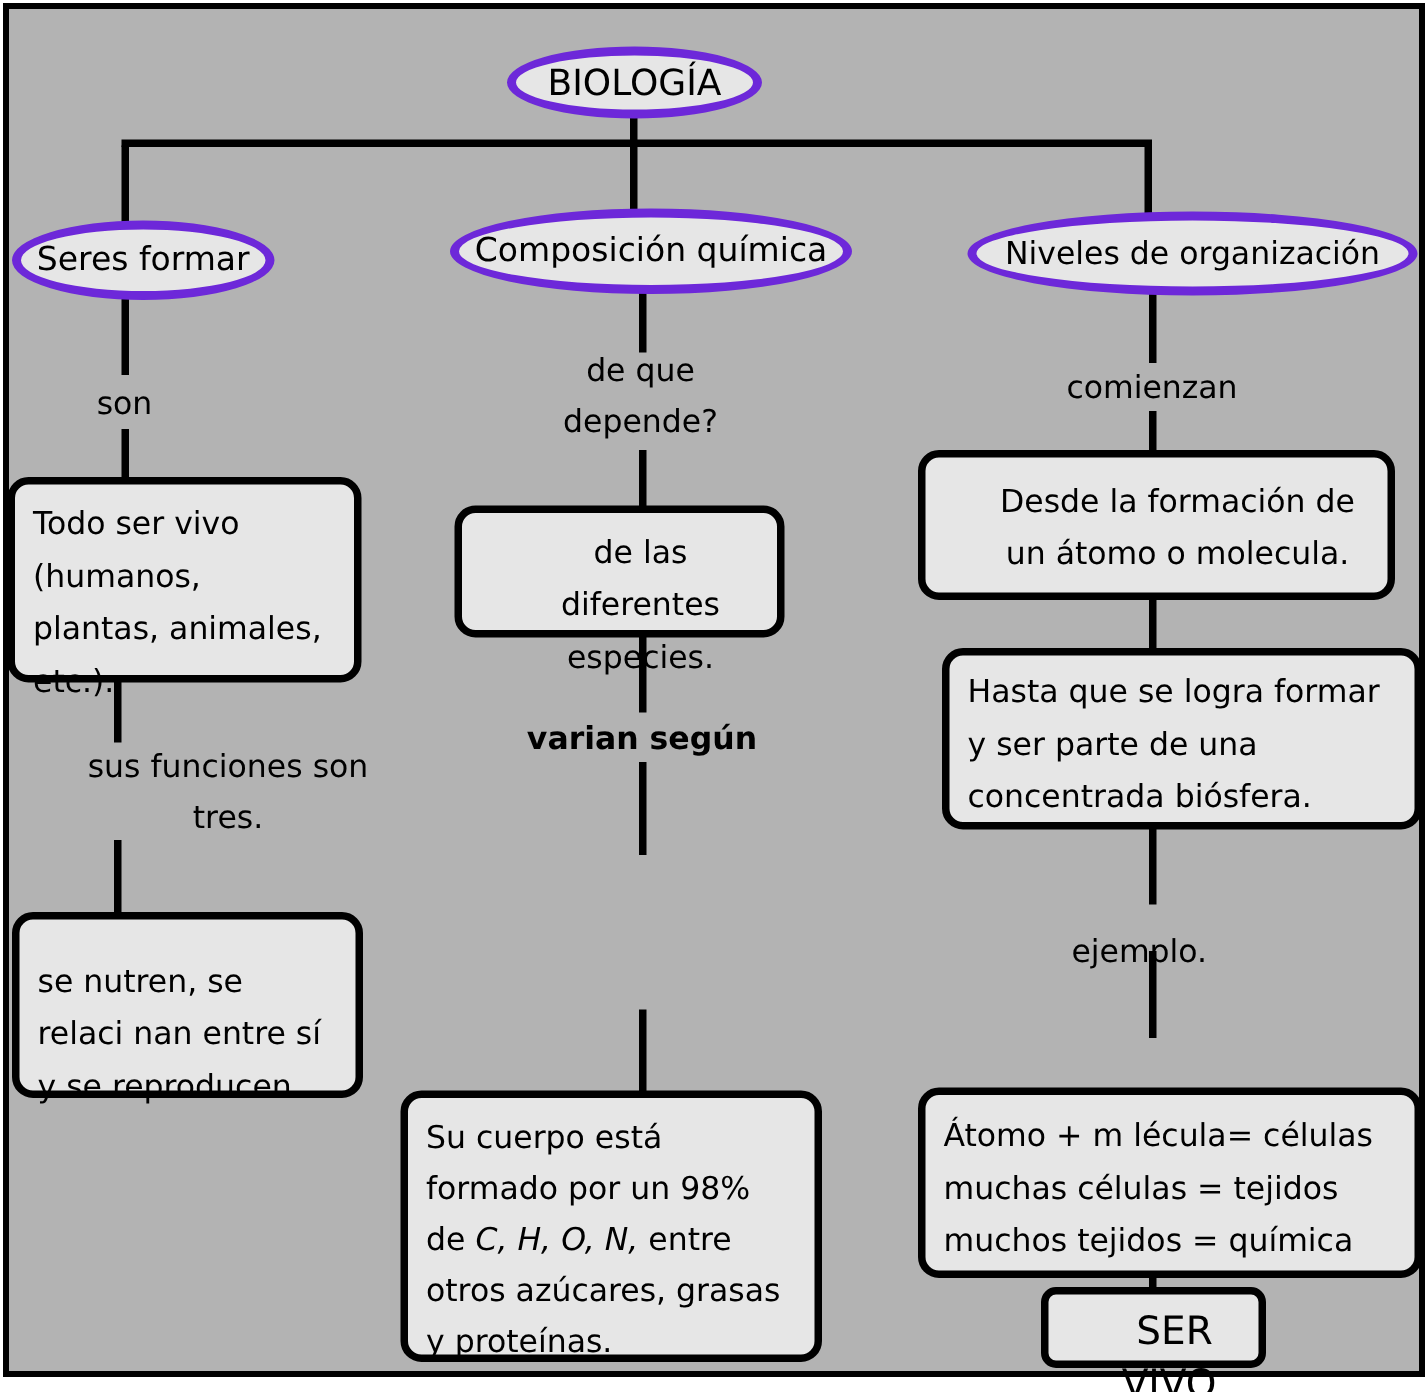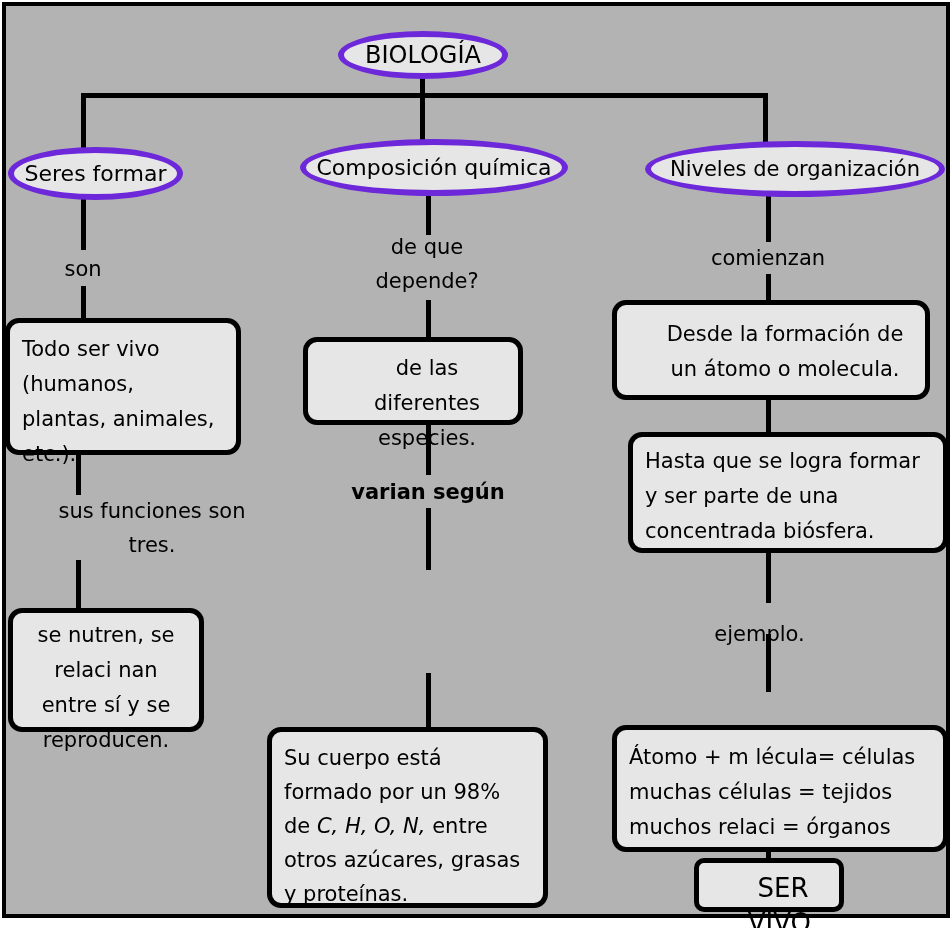--- a/index.html
+++ b/index.html
@@ -94,21 +94,21 @@
   <div class="ellipse" style="left:645px;top:141px;width:300px;height:56px;font-size:21px;">
       <span>Niveles de organización</span>
     </div>
 
   <div class="label" style="left:38px;top:252px;width:90px;"><span>son</span></div>
 
   <div class="box" style="left:5px;top:318px;width:236px;height:137px;"><span>Todo ser vivo (humanos, plantas, animales, etc.).</span></div>
 
   <div class="label" style="left:10px;top:494px;width:200px;margin-left:42px;"><span>sus funciones son tres.</span></div>
 
-  <div class="box" style="left:8px;top:608px;width:196px;height:124px;padding-top:5px;text-align:center;"><span>se nutren, se relaci nan entre sí y se reproducen.</span></div>
+  <div class="box" style="left:8px;top:608px;width:234px;height:124px;padding-top:24px;"><span>se nutren, se relaci nan entre sí y se reproducen.</span></div>
 
   <div class="label" style="left:363px;top:230px;width:128px;"><span>de que depende?</span></div>
 
   <div class="box center" style="left:303px;top:337px;width:220px;height:88px;"><span>de las diferentes especies.</span></div>
 
   <div class="label" style="left:338px;top:475px;width:180px;font-weight:bold;"><span>varian según</span></div>
 
 
   <div class="box" style="left:267px;top:727px;width:281px;height:181px;line-height:34px;"><span>Su cuerpo está formado por un 98% de </span><span class="italic-chem">C, H, O, N,</span><span> entre otros azúcares, grasas y  proteínas.</span></div>
 
@@ -116,17 +116,17 @@
 
   <div class="box center" style="left:612px;top:300px;width:318px;height:100px;padding-top:12px;"><span>Desde la formación de un átomo o molecula.</span></div>
 
   <div class="box" style="left:628px;top:432px;width:320px;height:121px;padding-top:7px;"><span>Hasta que se logra formar y ser parte de una concentrada biósfera.</span></div>
 
   <div class="label" style="left:697px;top:601px;width:125px;margin-top:16px;"><span>ejemplo.</span></div>
 
   <div class="box" style="left:612px;top:690px;width:336px;height:127px;padding-top:10px;margin-top:35px;">
       <span class="blockline">Átomo + m lécula= células</span>
       <span class="blockline">muchas células = tejidos</span>
-      <span class="blockline">muchos relaci = órganos</span>
+      <span class="blockline">muchos tejidos = química</span>
     </div>
 
   <div class="box center" style="left:694px;top:858px;width:150px;height:54px;border-radius:10px;font-size:26px;padding-top:8px;"><span>SER VIVO.</span></div>
 </div>
 
 </body></html>

